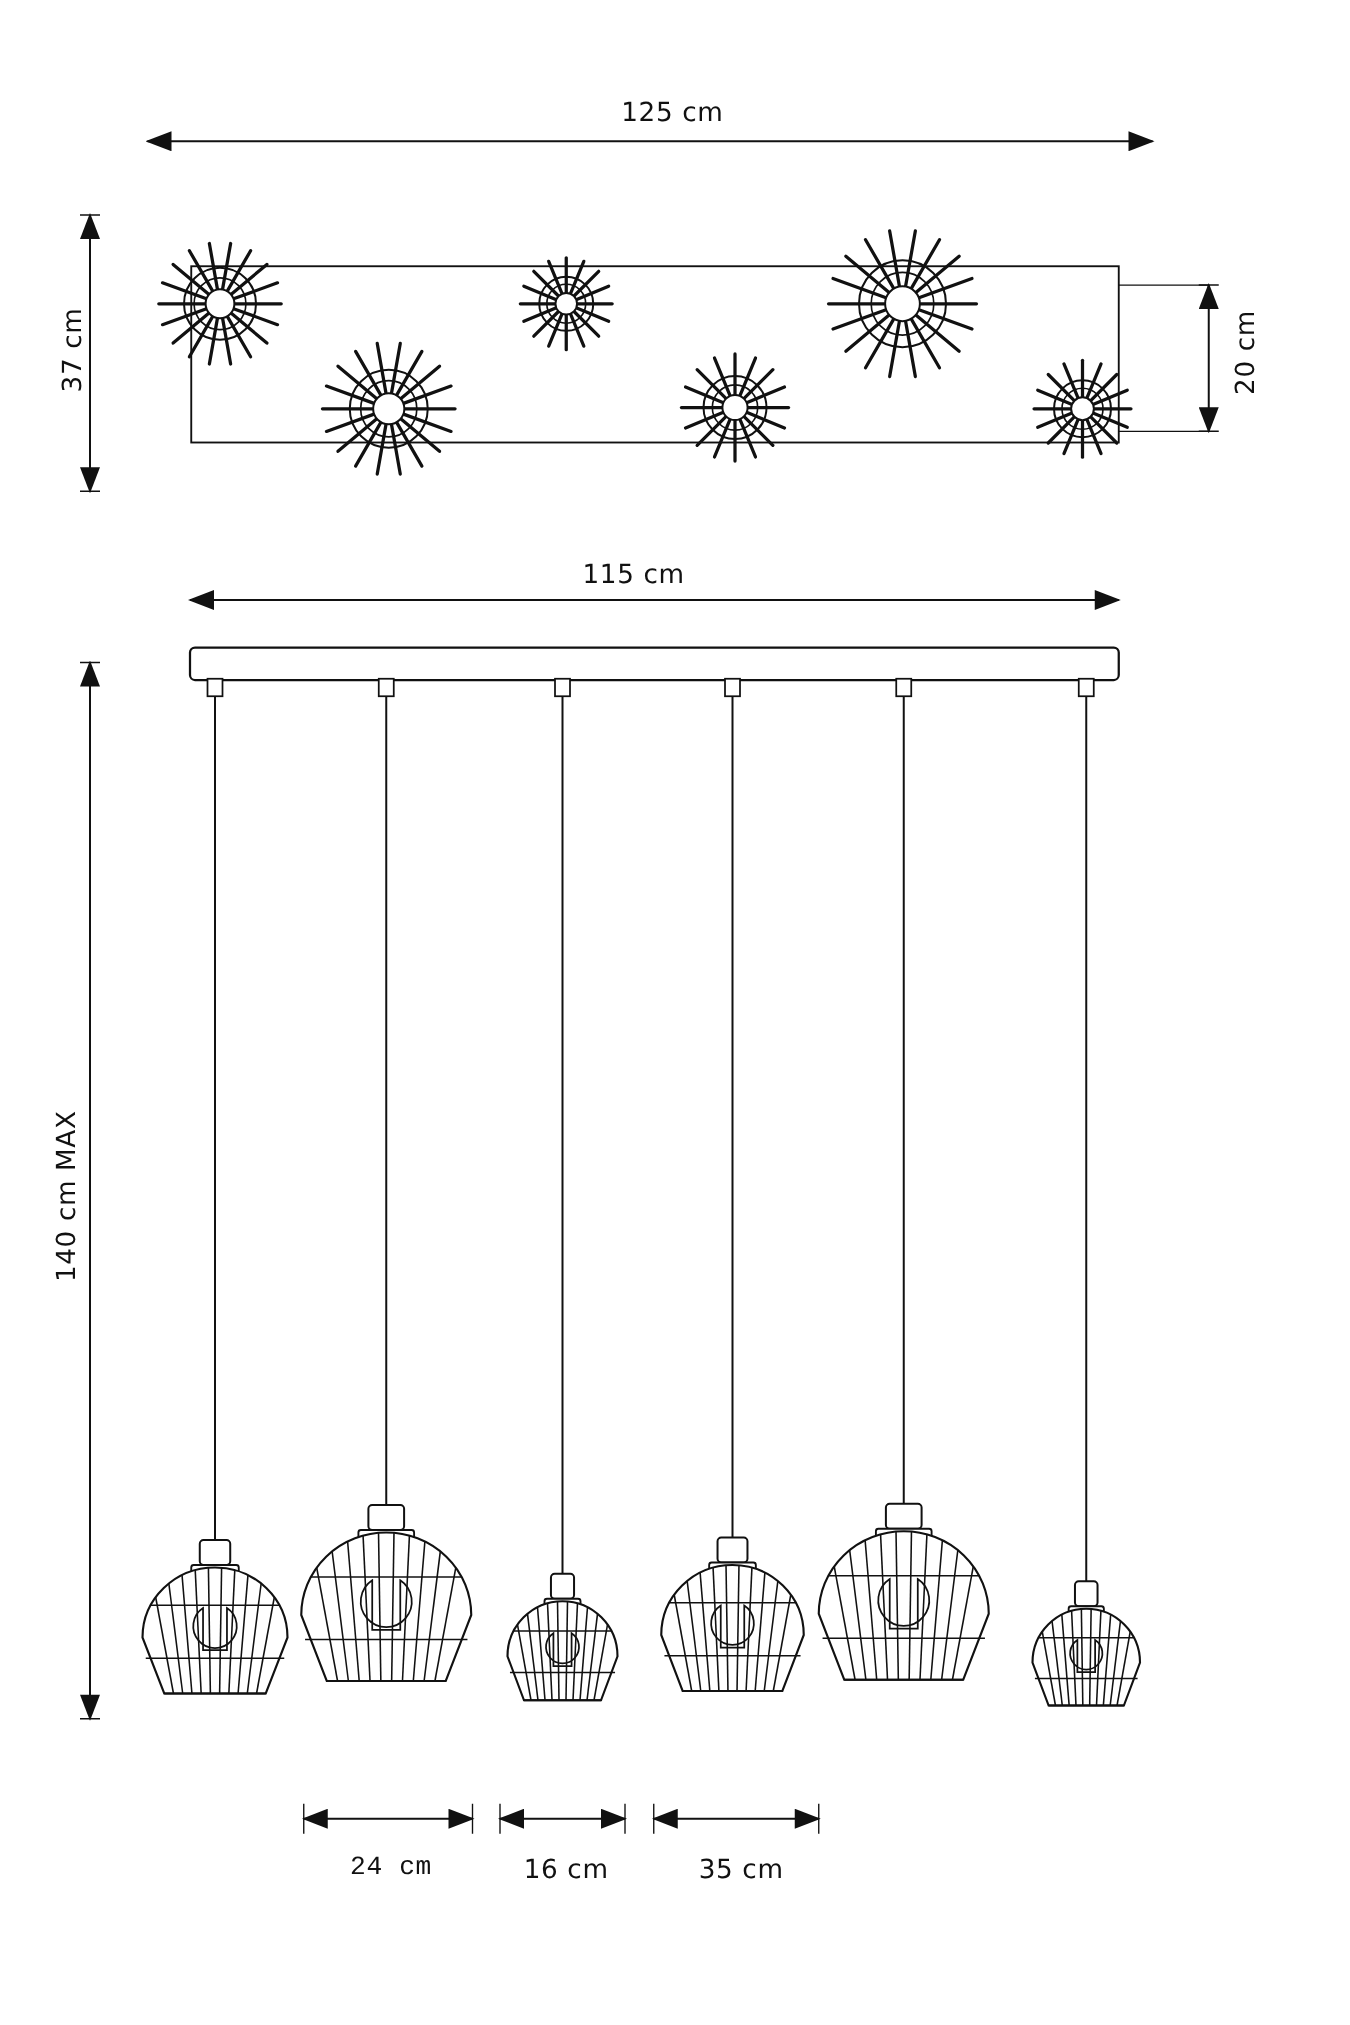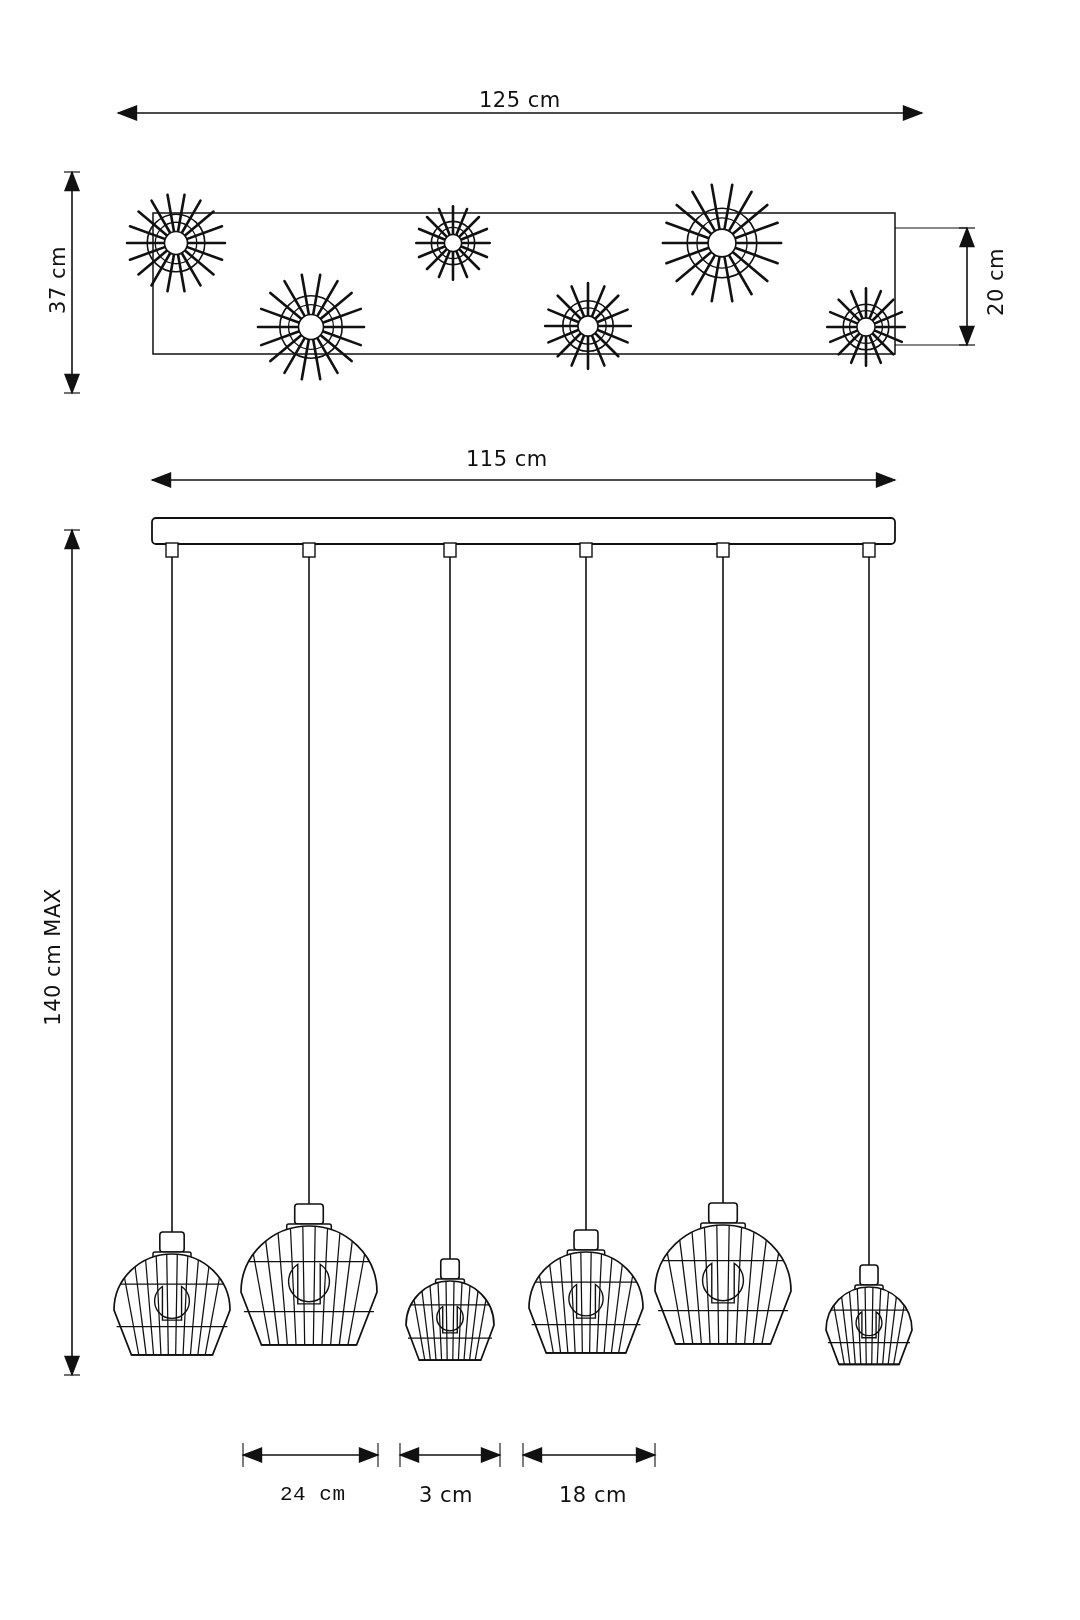--- a/index.html
+++ b/index.html
@@ -323,28 +323,28 @@
           <line x1="888.5454545454545" y1="1291.6988876582993" x2="882.6818181818181" y2="1364.4" stroke="#111" stroke-width="1.25"></line>
           <line x1="896.3636363636364" y1="1296.8302637188856" x2="888.1545454545454" y2="1364.4" stroke="#111" stroke-width="1.25"></line>
           <line x1="904.1818181818181" y1="1305.276738293229" x2="893.6272727272727" y2="1364.4" stroke="#111" stroke-width="1.25"></line>
           <line x1="830.8194866456722" y1="1310.22" x2="907.1805133543278" y2="1310.22" stroke="#111" stroke-width="1.25"></line>
           <line x1="827.9269185962387" y1="1342.728" x2="910.0730814037613" y2="1342.728" stroke="#111" stroke-width="1.25"></line>
           <line x1="838.9" y1="1364.4" x2="899.1" y2="1364.4" stroke="#111" stroke-width="1.7"></line>
         </g>
       </g>
   </svg>
 
-  <div class="dimtext" style="left:479px;top:78px;margin-top:10px;">125 cm</div>
+  <div class="dimtext" style="left:497px;top:78px;">125 cm</div>
 
   <div class="dimtext vert" style="left:24px;top:268px;transform:rotate(-90deg);">37 cm</div>
 
   <div class="dimtext vert" style="left:962px;top:270px;transform:rotate(-90deg);">20 cm</div>
 
   <div class="dimtext" style="left:466px;top:447px;text-align:right;">115 cm</div>
 
   <div class="dimtext vert" style="left:-16px;top:945px;transform:rotate(-90deg);">140 cm MAX</div>
 
   <div class="dimtext" style="left:280px;top:1483px;font-family:Liberation Mono, monospace;">24 cm</div>
 
-  <div class="dimtext" style="left:419px;top:1483px;">3 cm</div>
-
-  <div class="dimtext" style="left:559px;top:1483px;">18 cm</div>
+  <div class="dimtext" style="left:419px;top:1483px;">16 cm</div>
+
+  <div class="dimtext" style="left:559px;top:1483px;">35 cm</div>
 </div>
 
 </body></html>

